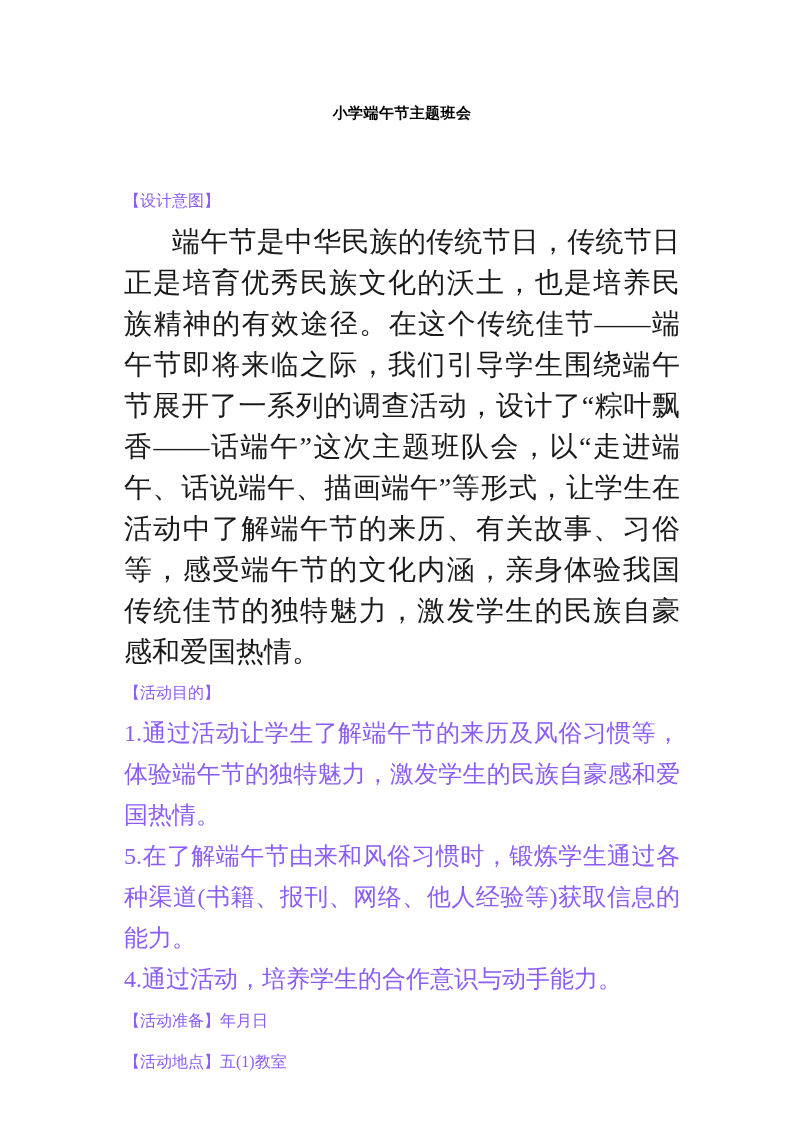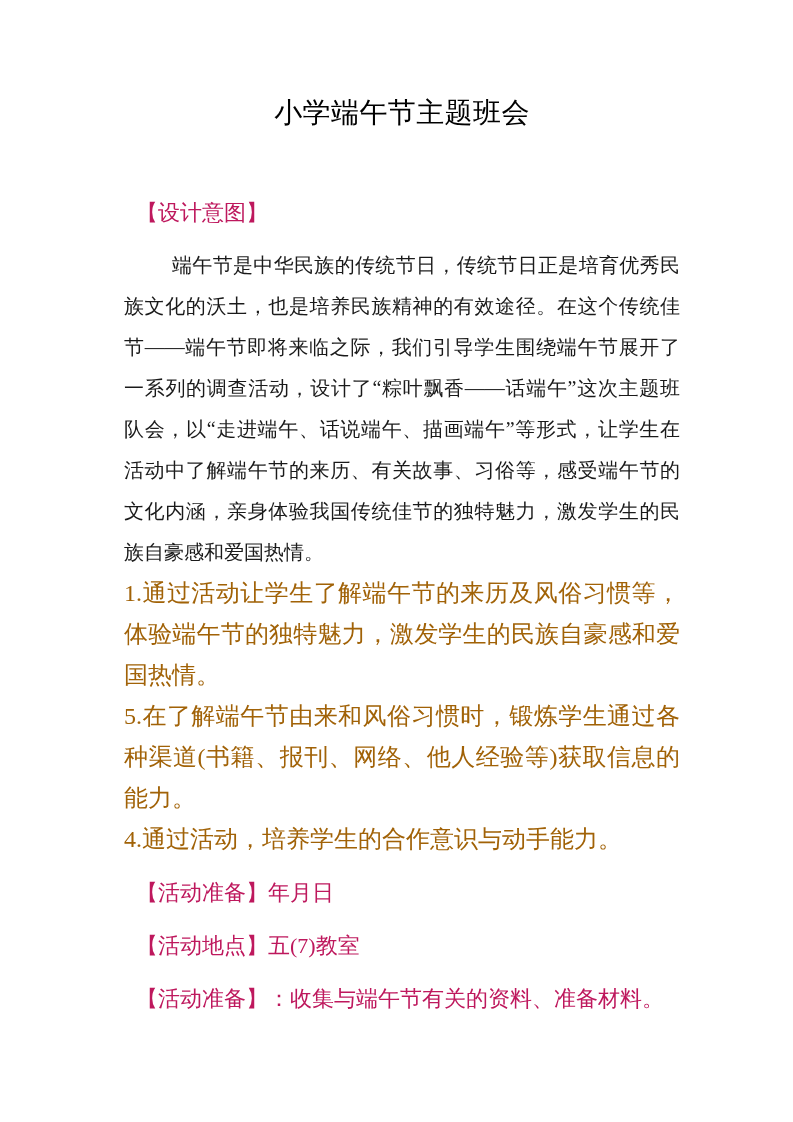--- a/index.html
+++ b/index.html
@@ -29,52 +29,52 @@
   .content {
     position: absolute;
     left: 124px;
     top: 0;
     width: 556px;
   }
 
   
   .doc-title {
     font-family: "Liberation Sans", "DejaVu Sans", sans-serif;
-    font-weight: normal;
-    font-size: 28px;
+    font-weight: bold;
+    font-size: 15px;
     line-height: 34px;
     text-align: center;
     letter-spacing: 0.4px;
     margin: 0;
     padding-top: 96px;
     color: #000;
   }
 
   
   .line {
     font-size: 24px;
     line-height: 41px;
     margin: 0;
     text-align: justify;
     text-justify: inter-ideograph;
     letter-spacing: 0px;
-    color: #a16207;
+    color: #8b5cf6;
     white-space: pre-wrap;
   }
 
   .section-head {
-    font-size: 22px;
+    font-size: 16px;
     line-height: 41px;
-    margin: 12px;
-    color: #be185d;
+    margin: 0;
+    color: #8b5cf6;
     white-space: pre-wrap;
   }
 
   .para {
-    font-size: 20px;
+    font-size: 28px;
     line-height: 41px;
     margin: 0;
     text-align: justify;
     text-justify: inter-ideograph;
     text-indent: 48px;
     color: #1a1a1a;
   }
 
   
   .gap-intent   { height: 50px; }
@@ -86,28 +86,28 @@
   <div class="content">
 
     <h1 class="doc-title">小学端午节主题班会</h1>
 
     <div class="gap-intent"></div>
 
     <p class="section-head">【设计意图】</p>
 
     <p class="para">端午节是中华民族的传统节日，传统节日正是培育优秀民族文化的沃土，也是培养民族精神的有效途径。在这个传统佳节——端午节即将来临之际，我们引导学生围绕端午节展开了一系列的调查活动，设计了“粽叶飘香——话端午”这次主题班队会，以“走进端午、话说端午、描画端午”等形式，让学生在活动中了解端午节的来历、有关故事、习俗等，感受端午节的文化内涵，亲身体验我国传统佳节的独特魅力，激发学生的民族自豪感和爱国热情。</p>
 
+    <p class="section-head">【活动目的】</p>
 
     <p class="line">1.通过活动让学生了解端午节的来历及风俗习惯等，体验端午节的独特魅力，激发学生的民族自豪感和爱国热情。</p>
 
     <p class="line">5.在了解端午节由来和风俗习惯时，锻炼学生通过各种渠道(书籍、报刊、网络、他人经验等)获取信息的能力。</p>
 
     <p class="line">4.通过活动，培养学生的合作意识与动手能力。</p>
 
     <p class="section-head">【活动准备】年月日</p>
 
-    <p class="section-head">【活动地点】五(7)教室</p>
+    <p class="section-head">【活动地点】五(1)教室</p>
 
-    <p class="section-head">【活动准备】：收集与端午节有关的资料、准备材料。</p>
 
 
   </div>
 </div>
 
 </body></html>

